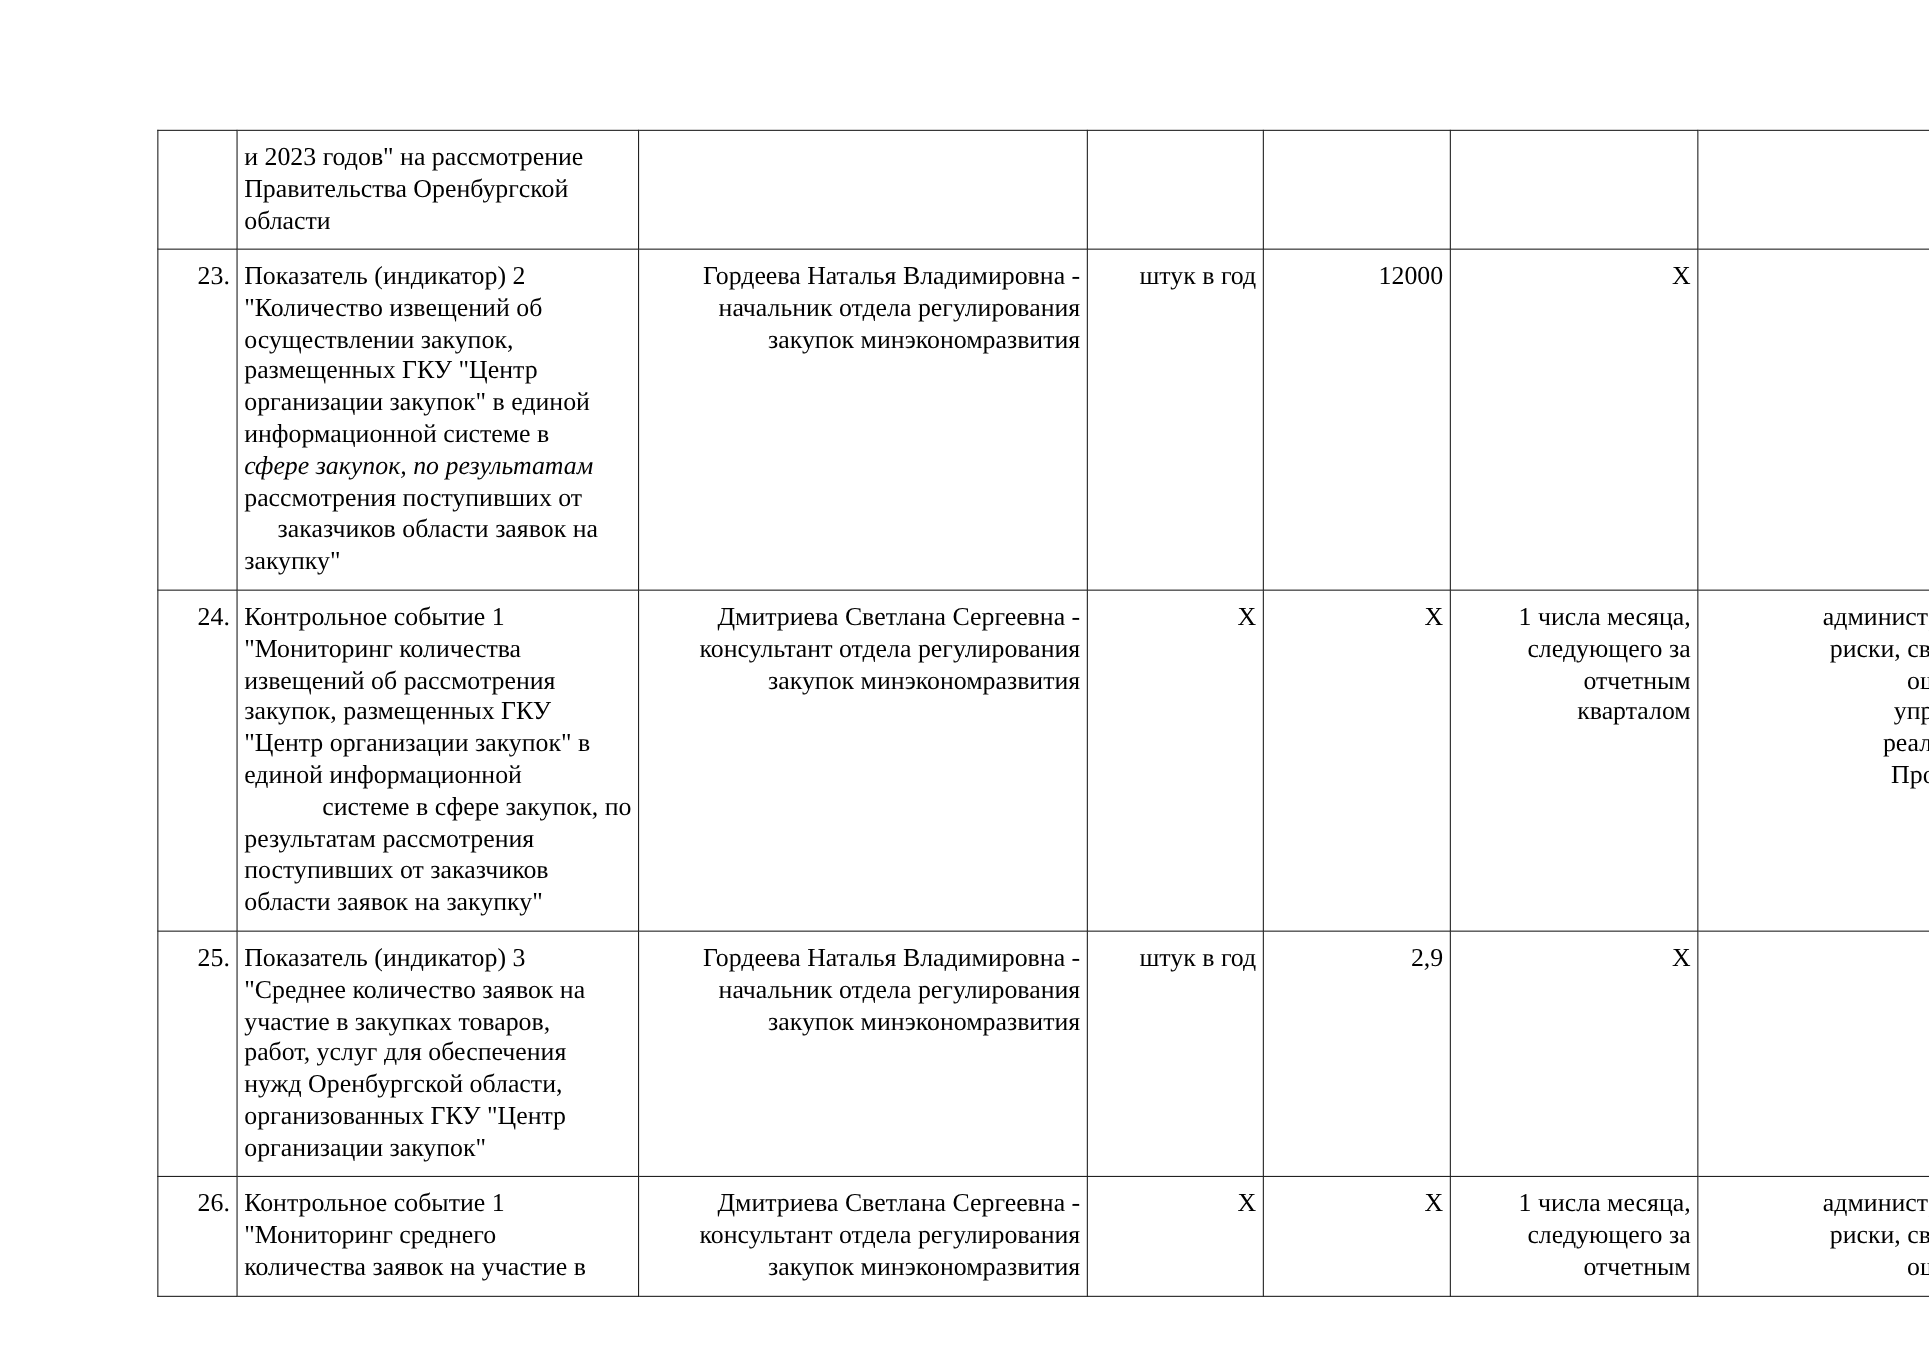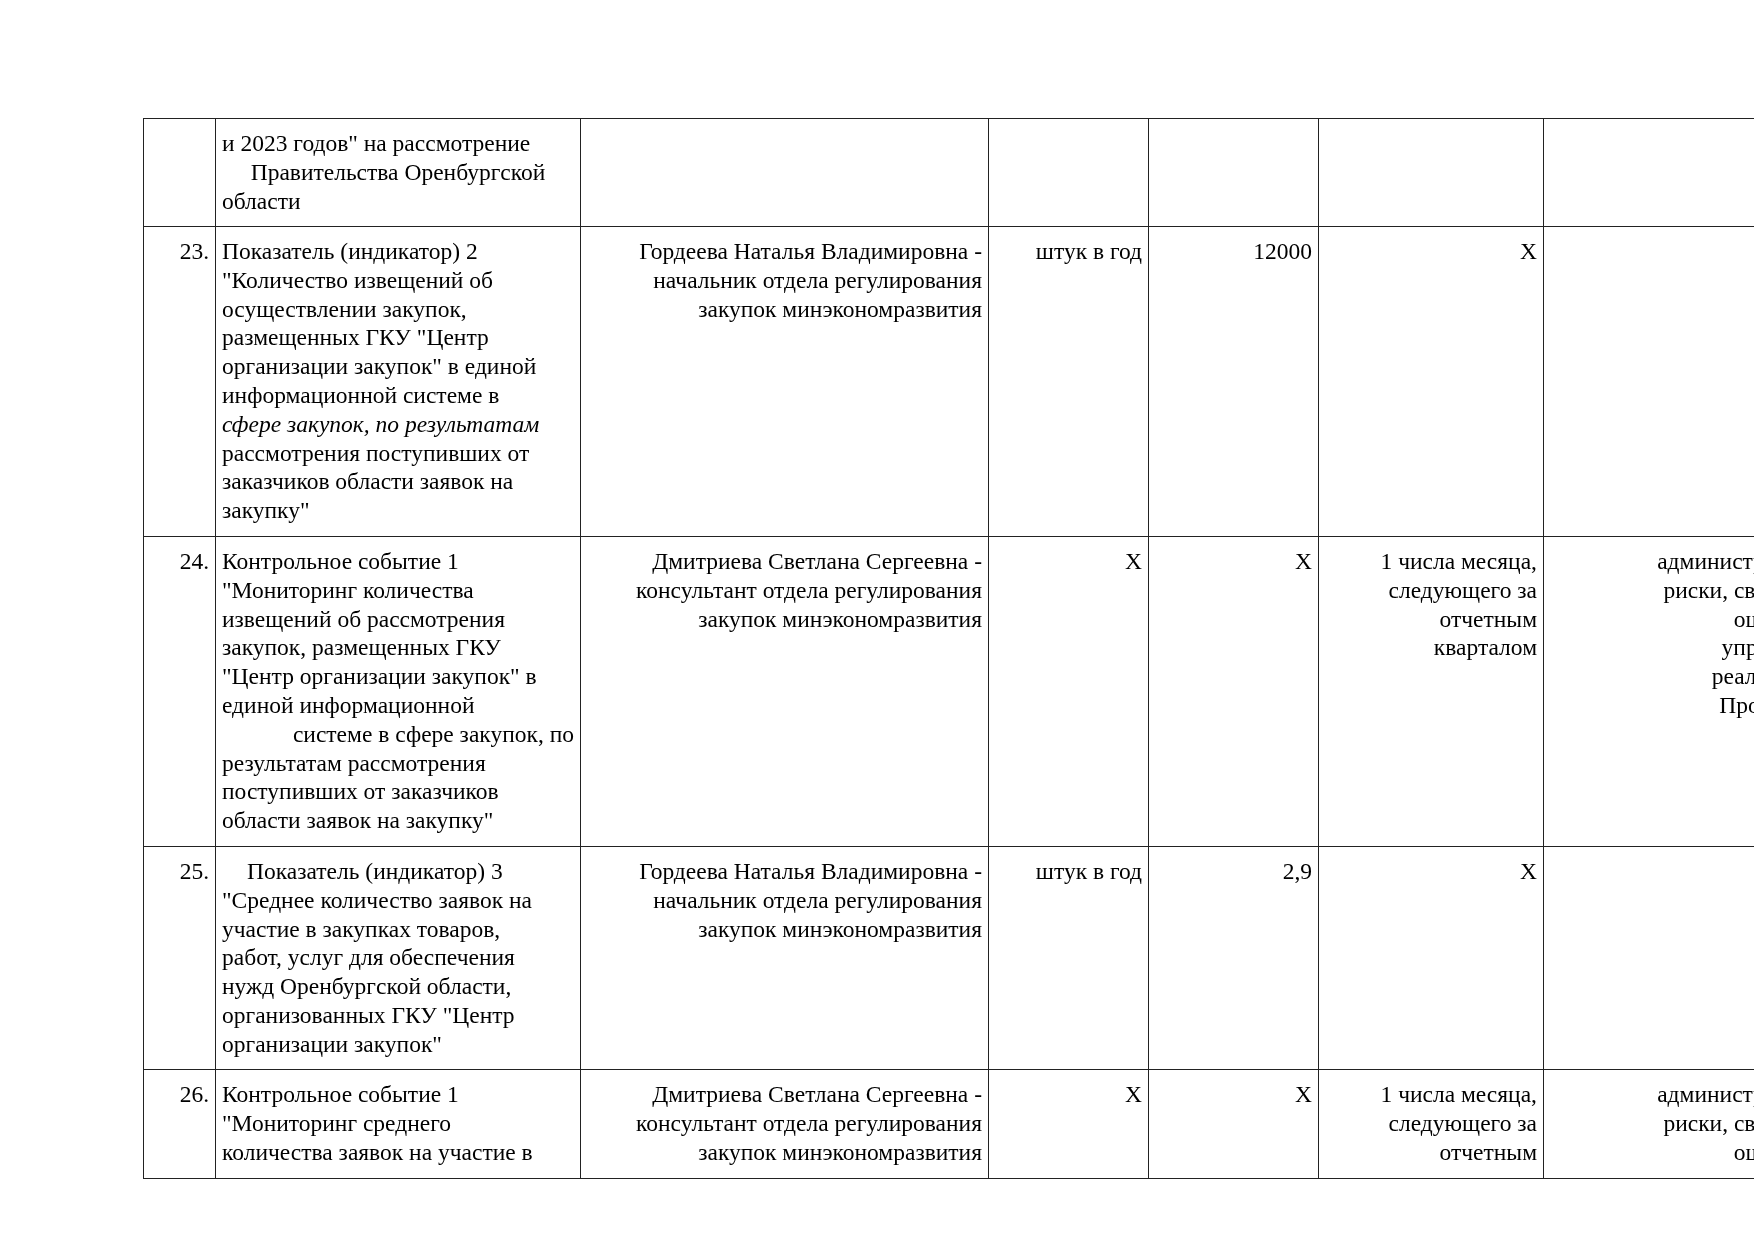--- a/index.html
+++ b/index.html
@@ -40,41 +40,41 @@
       <col style="width:160px">
       <col style="width:170px">
       <col style="width:225px">
       <col style="width:300px">
     </colgroup>
     <tbody id="tbody">
         <tr style="height: 108px;">
     <td class="num"><span></span></td>
     <td class="name nowrap-lines">
             <span style="white-space: nowrap;">и 2023 годов" на рассмотрение</span>
-            <span style="white-space: nowrap; text-align: center;">Правительства Оренбургской</span>
+            <span style="white-space: nowrap;">Правительства Оренбургской</span>
             <span style="white-space: nowrap;">области</span>
           </td>
     <td class="center nowrap-lines"></td>
     <td class="center"><span></span></td>
     <td class="center"><span></span></td>
     <td class="center nowrap-lines"></td>
     <td class="center nowrap-lines"></td>
   </tr>
         <tr style="height: 310px;">
     <td class="num"><span>23.</span></td>
     <td class="name nowrap-lines">
             <span style="white-space: nowrap;">Показатель (индикатор) 2</span>
             <span style="white-space: nowrap;">"Количество извещений об</span>
             <span style="white-space: nowrap;">осуществлении закупок,</span>
             <span style="white-space: nowrap;">размещенных ГКУ "Центр</span>
             <span style="white-space: nowrap;">организации закупок" в единой</span>
             <span style="white-space: nowrap;">информационной системе в</span>
             <span style="white-space: nowrap; font-style: italic;">сфере закупок, по результатам</span>
             <span style="white-space: nowrap;">рассмотрения поступивших от</span>
-            <span style="white-space: nowrap;">заказчиков области заявок на</span>
+            <span style="white-space: nowrap; text-align: center;">заказчиков области заявок на</span>
             <span style="white-space: nowrap;">закупку"</span>
           </td>
     <td class="center nowrap-lines">
             <span style="white-space: nowrap;">Гордеева Наталья Владимировна -</span>
             <span style="white-space: nowrap;">начальник отдела регулирования</span>
             <span style="white-space: nowrap;">закупок минэкономразвития</span>
           </td>
     <td class="center"><span>штук в год</span></td>
     <td class="center"><span>12000</span></td>
     <td class="center nowrap-lines">
@@ -116,21 +116,21 @@
             <span style="white-space: nowrap;">риски, связанные</span>
             <span style="white-space: nowrap;">ошибками</span>
             <span style="white-space: nowrap;">управления</span>
             <span style="white-space: nowrap;">реализацией</span>
             <span style="white-space: nowrap;">Программы</span>
           </td>
   </tr>
         <tr style="height: 223px;">
     <td class="num"><span>25.</span></td>
     <td class="name nowrap-lines">
-            <span style="white-space: nowrap; margin-left: 25px;">Показатель (индикатор) 3</span>
+            <span style="white-space: nowrap;">Показатель (индикатор) 3</span>
             <span style="white-space: nowrap;">"Среднее количество заявок на</span>
             <span style="white-space: nowrap;">участие в закупках товаров,</span>
             <span style="white-space: nowrap;">работ, услуг для обеспечения</span>
             <span style="white-space: nowrap;">нужд Оренбургской области,</span>
             <span style="white-space: nowrap;">организованных ГКУ "Центр</span>
             <span style="white-space: nowrap;">организации закупок"</span>
           </td>
     <td class="center nowrap-lines">
             <span style="white-space: nowrap;">Гордеева Наталья Владимировна -</span>
             <span style="white-space: nowrap;">начальник отдела регулирования</span>

